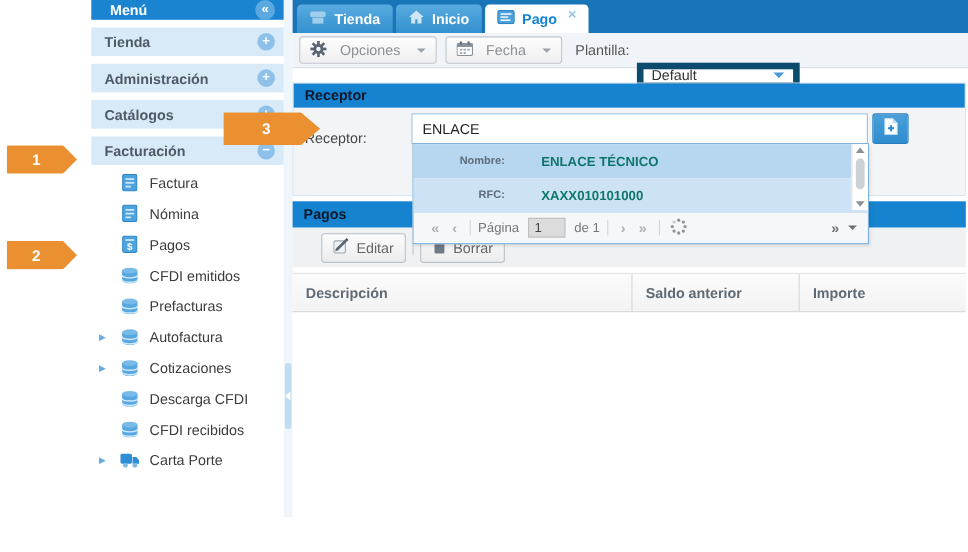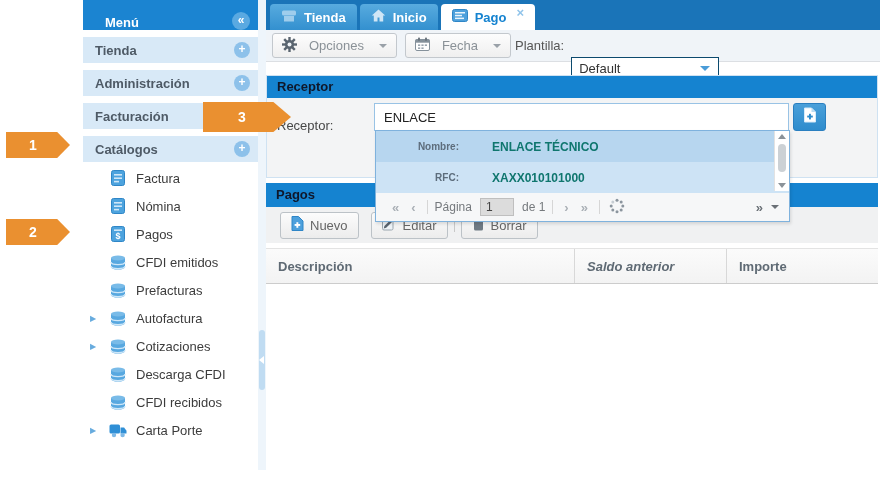--- a/index.html
+++ b/index.html
@@ -1,22 +1,22 @@
 <!DOCTYPE html>
 <html><head>
 <meta charset="utf-8">
 <style>
   * { margin:0; padding:0; box-sizing:border-box; }
   body { background:#fff; font-family:"Liberation Sans", sans-serif; }
   #app { position:relative; width:880px; height:502px; background:#fff; overflow:hidden; }
 
   
   .sidebar { position:absolute; left:83px; top:0; width:175px; height:470px; background:#fff; }
-  .sidebar-header { height:30px; background:#1b84d1; color:#fff; font-weight:bold; font-size:13px;
-    display:flex; align-items:flex-end; padding:0 8px 0 22px; }
+  .sidebar-header { height:18px; background:#1b84d1; color:#fff; font-weight:bold; font-size:13px;
+    display:flex; align-items:center; padding:0 8px 0 17px; }
   .collapse-circle { margin-left:auto; width:18px; height:18px; border-radius:50%; background:#5aa9e1;
     color:#fff; font-size:12px; font-weight:bold; text-align:center; line-height:17px; cursor:pointer; }
   .group { height:26px; margin-top:7px; background:#d8e9f7; display:flex; align-items:center;
     padding:0 8px 0 12px; color:#4e5a66; font-weight:bold; font-size:13px; cursor:pointer; }
   .group:first-of-type { margin-top:3px; }
   .toggle-circle { margin-left:auto; width:16px; height:16px; border-radius:50%; background:#8dc1ea;
     color:#fff; font-weight:bold; font-size:12px; text-align:center; line-height:15px; }
   .subitems { padding-top:2px; }
   .subitem { height:28px; display:flex; align-items:center; cursor:pointer; }
   .sub-arrow { width:14px; margin-left:3px; font-size:8px; color:#67abde; text-align:center; }
@@ -39,22 +39,22 @@
   .tab.active { background:#fff; color:#1583d0; }
   .close-x { color:#8fc3ea; font-weight:bold; font-size:13px; margin:-10px 0 0 3px; cursor:pointer; }
 
   .toolbar { height:32px; background:#f0f4f8; border-bottom:1px solid #dcdfe3;
     display:flex; align-items:center; padding-left:6px; }
   .tbtn { height:25px; border:1px solid #c3c8cd; border-radius:3px;
     background:linear-gradient(#fdfdfd,#efefef); color:#8a9197; font-size:13px;
     display:flex; align-items:center; padding:0 9px; gap:12px; cursor:pointer; }
   .caret { width:0; height:0; border-left:4px solid transparent; border-right:4px solid transparent;
     border-top:4px solid #9aa1a8; margin-left:3px; }
-  .plantilla-label { color:#555; font-size:13px; margin-left:4px; }
-  .combo { width:148px; height:24px; border:1px solid #0c4a6e; background:#fff; margin-left:7px;
+  .plantilla-label { color:#555; font-size:13px; margin-left:12px; }
+  .combo { width:148px; height:24px; border:6px solid #0c4a6e; background:#fff; margin-left:7px;
     display:flex; align-items:center; padding-left:7px; font-size:13px; color:#333; cursor:pointer;margin-top:46px; }
   .combo-caret { margin-left:auto; margin-right:8px; width:0; height:0;
     border-left:5px solid transparent; border-right:5px solid transparent; border-top:5px solid #4a9cd8; }
 
   .panel-header { background:#1583d0; color:#0f172a; font-weight:bold; font-size:13px;
     height:22px; line-height:22px; padding-left:10px; }
   .receptor-panel { position:absolute; left:0; top:75px; width:612px; height:103px;
     border:1px solid #cfe2f2; }
   .receptor-body { background:#f3f4f5; height:79px; position:relative; }
   .receptor-label { position:absolute; left:10px; top:20px; font-size:13px; color:#474747; }
@@ -130,26 +130,26 @@
 
     <div class="group">
       <span>Tienda</span>
       <span class="toggle-circle">+</span>
     </div>
     <div class="group">
       <span>Administración</span>
       <span class="toggle-circle">+</span>
     </div>
     <div class="group">
+      <span>Catálogos</span>
+      <span class="toggle-circle">+</span>
+    </div>
+    <div class="group">
       <span>Facturación</span>
       <span class="toggle-circle">−</span>
-    </div>
-    <div class="group">
-      <span>Catálogos</span>
-      <span class="toggle-circle">+</span>
     </div>
 
     <div class="subitems">
       <div class="subitem">
         <span class="sub-arrow"></span>
         <span class="sub-icon">
           <svg width="14" height="16" viewBox="0 0 14 16">
               <rect x="0.5" y="0.5" width="13" height="15" rx="2" fill="#4da3de" stroke="#2f86c7"></rect>
               <rect x="3" y="4" width="8" height="1.6" fill="#cfe7f8"></rect>
               <rect x="3" y="7.4" width="8" height="1.6" fill="#cfe7f8"></rect>
@@ -363,30 +363,20 @@
                 <rect x="6" y="6.8" width="1.9" height="5.6" fill="#2e8ccd"></rect>
               </svg>
           </span>
         </div>
       </div>
     </div>
 
     <div class="pagos-panel">
       <div class="panel-header">Pagos</div>
       <div class="pagos-toolbar">
-        <div class="gbtn">
-          <span>
-            <svg width="13" height="15" viewBox="0 0 13 15">
-                <path d="M1 0.5h6.5l4.5 4.5v9.5h-11z" fill="#4da0dc" stroke="#2f86c7"></path>
-                <rect x="3.6" y="8" width="5.6" height="1.9" fill="#fff"></rect>
-                <rect x="5.4" y="6.2" width="1.9" height="5.6" fill="#fff"></rect>
-              </svg>
-          </span>
-          <span>Nuevo</span>
-        </div>
         <div class="gbtn" style="margin-left:12px;">
           <span>
             <svg width="15" height="15" viewBox="0 0 15 15">
                 <rect x="0.5" y="3" width="10.5" height="11" rx="1.5" fill="#eef3f7" stroke="#9aa5ae"></rect>
                 <path d="M4.2 11.8 12.8 3.2 11 1.4 2.4 10l-.7 2.5z" fill="#5a6570"></path>
                 <path d="M11 1.4l1.8 1.8 1-1L12 .4z" fill="#3d4750"></path>
               </svg>
           </span>
           <span>Editar</span>
         </div>
@@ -399,21 +389,21 @@
                 <rect x="4.3" y="0.2" width="4.4" height="2" rx="1" fill="#6f7a84"></rect>
               </svg>
           </span>
           <span>Borrar</span>
         </div>
       </div>
       <div class="grid-header">
         <div class="gh-cell" style="width:308px;">
           <span>Descripción</span>
         </div>
-        <div class="gh-cell" style="width:152px;font-style:italic;">
+        <div class="gh-cell" style="width:152px;">
           <span>Saldo anterior</span>
         </div>
         <div class="gh-cell" style="width:152px;">
           <span>Importe</span>
         </div>
       </div>
       <div class="grid-body"></div>
     </div>
   </div>
 

